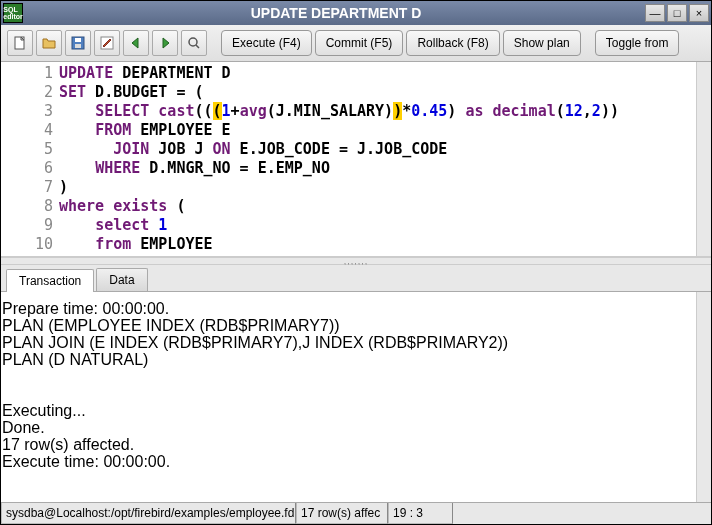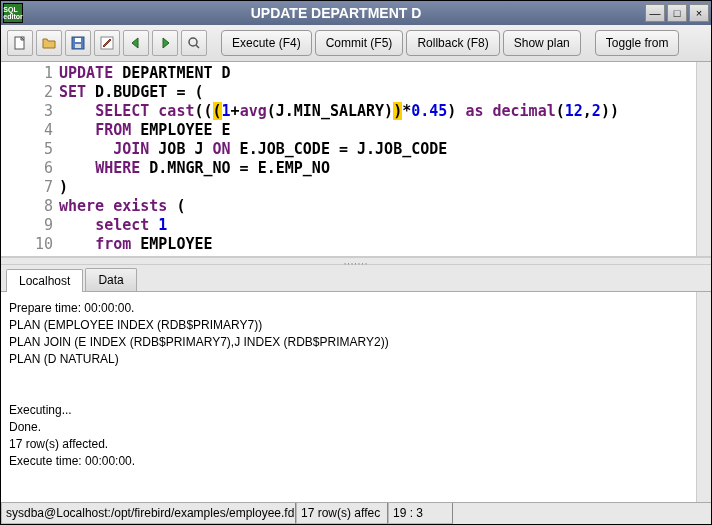--- a/index.html
+++ b/index.html
@@ -33,21 +33,21 @@
 
 .splitter { height: 8px; background: #e8e8e8; border-top: 1px solid #ccc; border-bottom: 1px solid #ccc; display: flex; align-items: center; justify-content: center; color: #888; font-size: 9px; cursor: ns-resize; letter-spacing: 1px; }
 
 
 .tabs { display: flex; background: #e8e8e8; padding: 3px 5px 0 5px; border-bottom: 1px solid #aaa; }
 .tab { padding: 4px 12px; border: 1px solid #aaa; border-bottom: none; background: linear-gradient(to bottom, #f0f0f0, #d8d8d8); margin-right: 2px; border-radius: 2px 2px 0 0; cursor: pointer; font-size: 12px; }
 .tab.active { background: #fff; position: relative; top: 1px; }
 
 
 .stats-wrap { flex: 1; background: #fff; overflow: auto; position: relative; }
-.stats-content { padding: 8px 8px; font-family: sans-serif; font-size: 12px; line-height: 17px; white-space: pre-wrap; }
+.stats-content { padding: 8px 1px; font-family: sans-serif; font-size: 16px; line-height: 17px; white-space: pre-wrap; }
 .stats-wrap .scrollbar-v { position: absolute; right: 0; top: 0; bottom: 0; }
 
 
 .statusbar { display: flex; background: #e8e8e8; border-top: 1px solid #aaa; height: 22px; align-items: stretch; font-size: 12px; }
 .status-cell { border: 1px solid #bbb; border-top: none; border-right: 1px solid #888; padding: 2px 4px; white-space: nowrap; overflow: hidden; display: flex; align-items: center; }
 </style>
 </head>
 <body>
 
 <div class="titlebar">
@@ -125,21 +125,21 @@
         <div>10</div>
       </div>
     <div class="code" id="code"><div><span class="kw-blue">UPDATE</span><span class="kw-black"> DEPARTMENT D</span></div><div><span class="kw-blue">SET</span><span class="kw-black"> D.BUDGET = (</span></div><div><span class="kw-black">    </span><span class="kw-blue">SELECT</span><span class="kw-black"> </span><span class="kw-blue">cast</span><span class="kw-black">((</span><span class="hl">(</span><span class="num">1</span><span class="kw-black">+</span><span class="kw-blue">avg</span><span class="kw-black">(J.MIN_SALARY)</span><span class="hl">)</span><span class="kw-black">*</span><span class="num">0.45</span><span class="kw-black">) </span><span class="kw-blue">as</span><span class="kw-black"> </span><span class="kw-blue">decimal</span><span class="kw-black">(</span><span class="num">12</span><span class="kw-black">,</span><span class="num">2</span><span class="kw-black">))</span></div><div><span class="kw-black">    </span><span class="kw-blue">FROM</span><span class="kw-black"> EMPLOYEE E</span></div><div><span class="kw-black">      </span><span class="kw-blue">JOIN</span><span class="kw-black"> JOB J </span><span class="kw-blue">ON</span><span class="kw-black"> E.JOB_CODE = J.JOB_CODE</span></div><div><span class="kw-black">    </span><span class="kw-blue">WHERE</span><span class="kw-black"> D.MNGR_NO = E.EMP_NO</span></div><div><span class="kw-black">)</span></div><div><span class="kw-blue">where</span><span class="kw-black"> </span><span class="kw-blue">exists</span><span class="kw-black"> (</span></div><div><span class="kw-black">    </span><span class="kw-blue">select</span><span class="kw-black"> </span><span class="num">1</span></div><div><span class="kw-black">    </span><span class="kw-blue">from</span><span class="kw-black"> EMPLOYEE</span></div></div>
   </div>
   <div class="scrollbar-v"></div>
 </div>
 
 <div class="splitter">,,,,,,,</div>
 
 <div class="tabs">
-  <div class="tab active">Localhost</div>
+  <div class="tab active">Transaction</div>
   <div class="tab">Data</div>
 </div>
 
 <div class="stats-wrap">
   <div class="stats-content">Prepare time: 00:00:00.
 PLAN (EMPLOYEE INDEX (RDB$PRIMARY7))
 PLAN JOIN (E INDEX (RDB$PRIMARY7),J INDEX (RDB$PRIMARY2))
 PLAN (D NATURAL)
 
 

